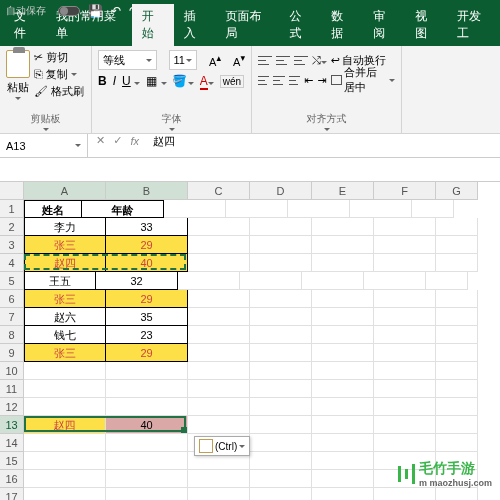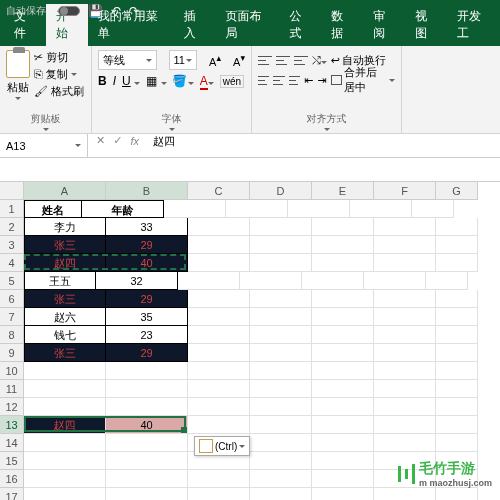--- a/index.html
+++ b/index.html
@@ -60,21 +60,21 @@
   .col-h { height: 18px; background: #f0f0f0; border-right: 1px solid #ccc; border-bottom: 1px solid #ccc; text-align: center; line-height: 18px; font-size: 11px; color: #555; }
   .col-h.sel { background: #d0e0d4; }
   .rows { margin-top: 0; }
   .row { display: flex; height: 18px; }
   .row-h { width: 24px; background: #f0f0f0; border-right: 1px solid #ccc; border-bottom: 1px solid #ccc; text-align: center; line-height: 18px; font-size: 11px; color: #555; }
   .row-h.sel { background: #d0e0d4; color: #0c5c32; }
   .cell { border-right: 1px solid #e0e0e0; border-bottom: 1px solid #e0e0e0; line-height: 18px; text-align: center; font-size: 11px; position: relative; }
   .tbl-border { border-right: 1px solid #000 !important; border-bottom: 1px solid #000 !important; }
   .tbl-top { border-top: 1px solid #000; }
   .tbl-left { border-left: 1px solid #000; }
-  .pink { background: #0f172a; color: #c44; }
+  .pink { background: #fde047; color: #c44; }
   .darkpink { background: #dba8a8; }
   .header-cell { font-weight: bold; }
   .red-txt { color: #c44; }
   
   .marquee { position: absolute; border: 2px dashed #217346; pointer-events: none; }
   .sel-box { position: absolute; border: 2px solid #217346; pointer-events: none; }
   .sel-box::after { content: ""; position: absolute; right: -3px; bottom: -3px; width: 6px; height: 6px; background: #217346; }
   
   .paste-popup { position: absolute; background: #fff; border: 1px solid #aaa; padding: 2px 4px; font-size: 10px; display: flex; align-items: center; gap: 2px; box-shadow: 1px 1px 3px rgba(0,0,0,0.2); }
   .paste-popup-icon { width: 14px; height: 14px; border: 1px solid #c0a050; background: #fff; }
@@ -92,22 +92,22 @@
     <span>自动保存</span>
     <span class="autosave-toggle"></span>
   </div>
   <span class="tb-btn">💾</span>
   <span class="tb-btn">↶</span>
   <span class="tb-btn">↷</span>
 </div>
 
 <div class="tabs" id="tabs">
     <span class="tab">文件</span>
+    <span class="tab">我的常用菜单</span>
     <span class="tab active">开始</span>
-    <span class="tab">我的常用菜单</span>
     <span class="tab">插入</span>
     <span class="tab">页面布局</span>
     <span class="tab">公式</span>
     <span class="tab">数据</span>
     <span class="tab">审阅</span>
     <span class="tab">视图</span>
     <span class="tab">开发工</span>
   </div>
 
 <div class="ribbon">

